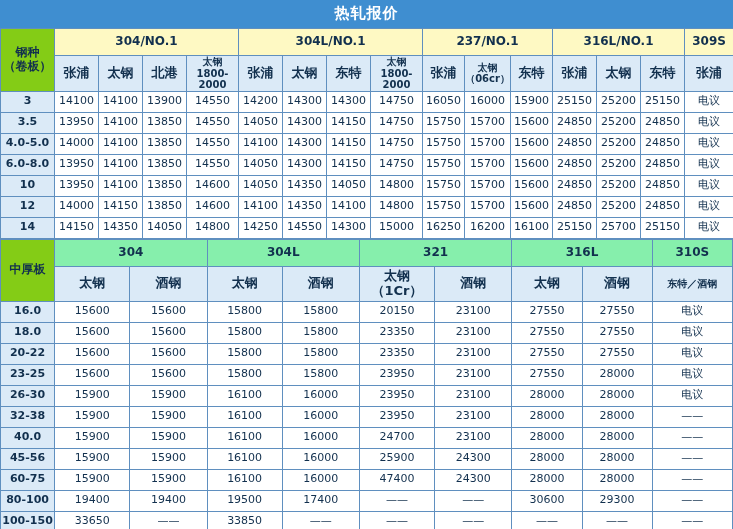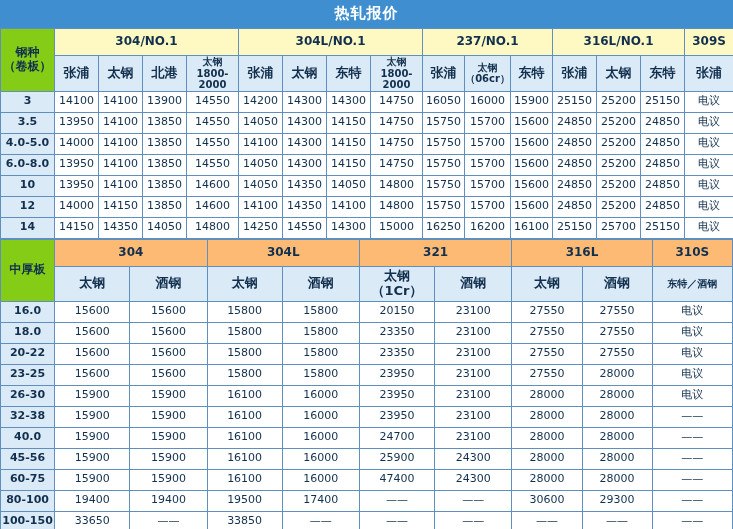--- a/index.html
+++ b/index.html
@@ -51,21 +51,21 @@
   }
   .corner{
     background:#84cc16;
     font-weight:bold;
     font-size:12px;
   }
   td.data{
     background:#ffffff;
     height:20px;
   }
-  .sec2 .grouphdr{background:#fdba74;}
+  .sec2 .grouphdr{background:#86efac;}
   .sec2 .subhdr{background:#dbeaf7;height:34px;}
   .small{font-size:10px;}
 </style>
 </head>
 <body>
 
 <div class="wrap">
 
   <table>
     <tbody>

